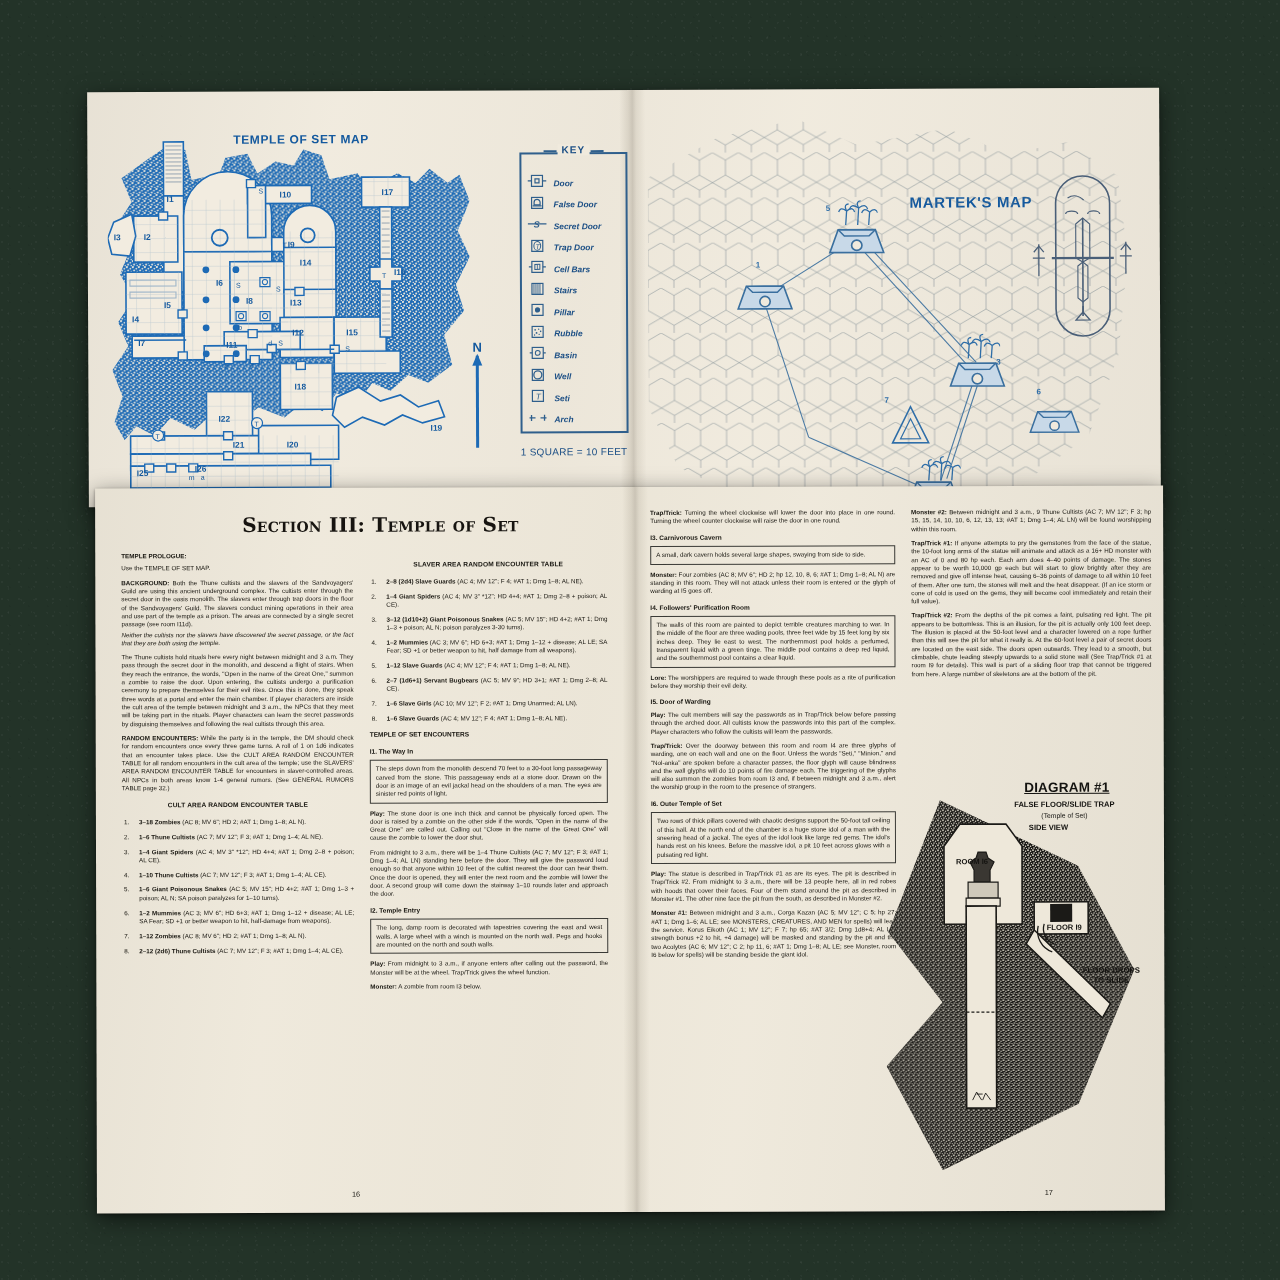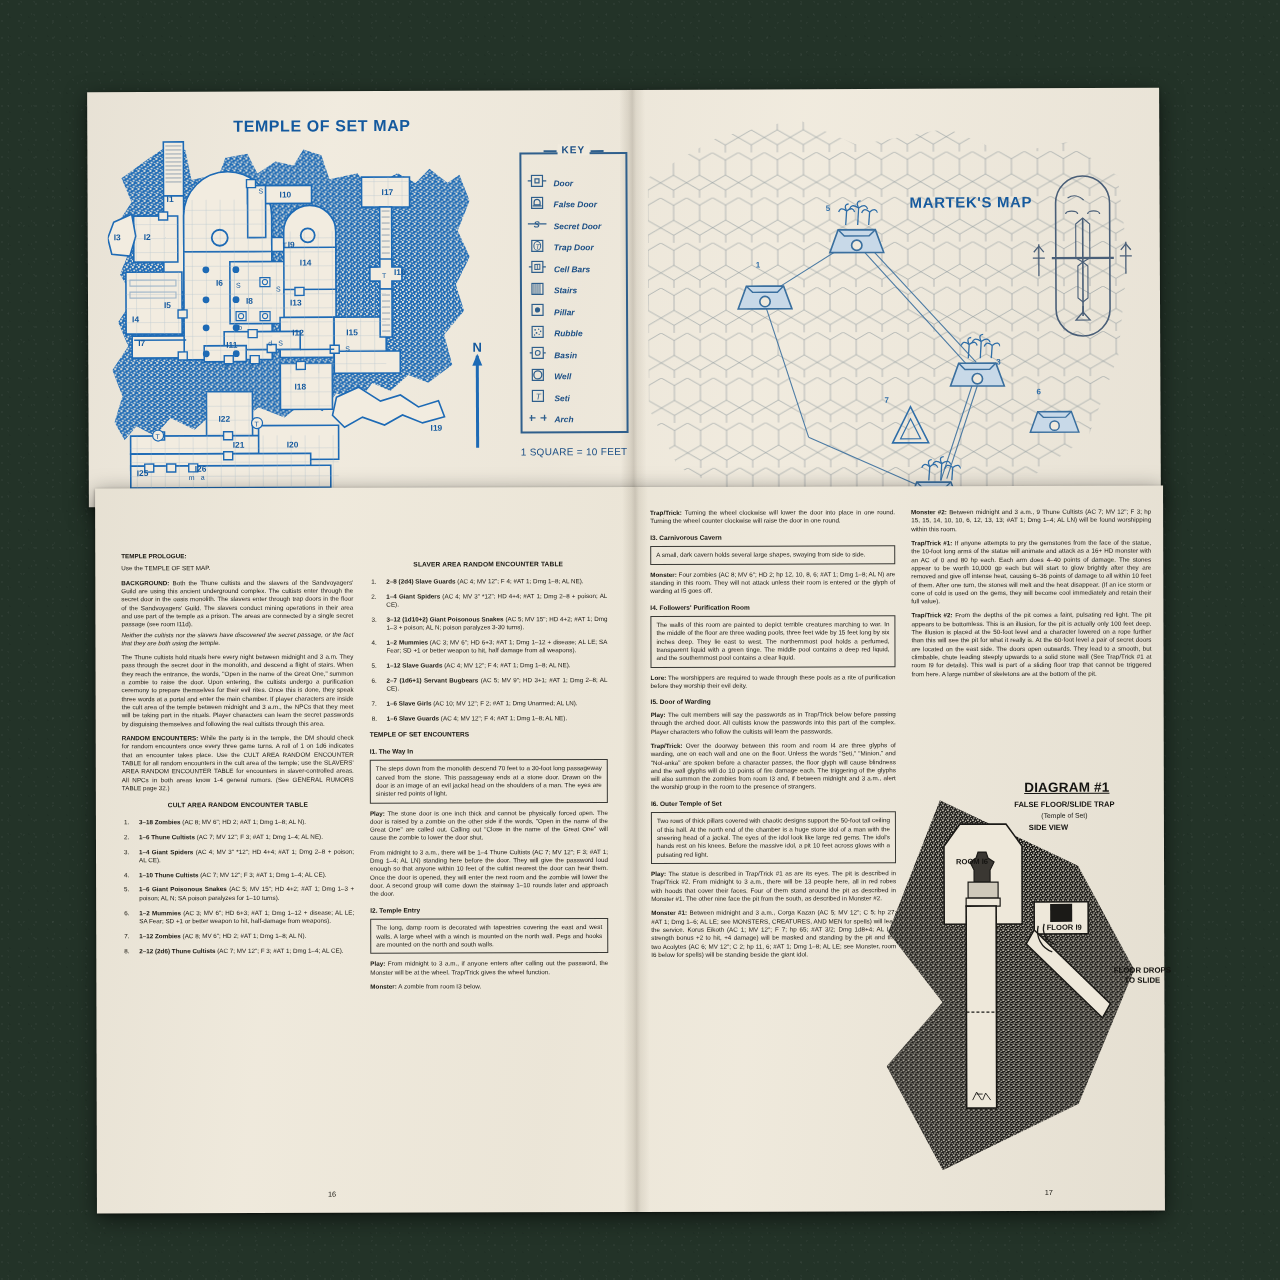--- a/index.html
+++ b/index.html
@@ -52,21 +52,21 @@
   }
   #map-sheet .fold { left: 532px; }
   #text-sheet .fold { left: 527px; }
 
   
   .map-title {
     position: absolute;
     font-weight: bold; color: #14599e;
     letter-spacing: 0.6px;
   }
-  #temple-title { left: 146px; top: 26px; font-size: 16px; }
+  #temple-title { left: 146px; top: 41px; font-size: 12px; }
   #martek-title { left: 822px; top: 105px; font-size: 15px; }
 
   
   #temple-map { position: absolute; left: 20px; top: 48px; width: 400px; height: 350px; }
   #temple-map svg, #martek-map svg, #key-box svg, #diagram1 svg { display:block; }
   #martek-map { position: absolute; left: 560px; top: 18px; width: 500px; height: 395px; }
 
   
   #key-box {
     position: absolute; left: 432px; top: 62px; width: 108px; height: 305px;
@@ -161,26 +161,26 @@
   #diagram1 { position: absolute; left: 253px; top: 288px; width: 270px; height: 400px; }
   .dg-t {
     position: absolute; text-align: center; font-weight: bold; color: #141310;
   }
   #dg-title   { left: 110px; top: 6px;  width: 150px; font-size: 13.5px; letter-spacing: 0.2px; text-decoration: underline; }
   #dg-sub1    { left: 100px; top: 26px; width: 165px; font-size: 7.6px; }
   #dg-sub2    { left: 100px; top: 38px; width: 165px; font-size: 6.8px; font-weight: normal; }
   #dg-sub3    { left: 84px; top: 49px; width: 165px; font-size: 7.6px; }
   #dg-room16  { left: 50px;  top: 83px; width: 80px;  font-size: 7.6px; }
   #dg-room19  { left: 160px; top: 150px;width: 44px;  font-size: 7.6px; line-height: 1.18; }
-  #dg-floor   { left: 196px; top: 192px;width: 66px;  font-size: 7.8px; line-height: 1.22; margin-left: 31px; }
+  #dg-floor   { left: 196px; top: 192px;width: 66px;  font-size: 7.8px; line-height: 1.22; }
 
   .pageno {
     position: absolute; bottom: 14px; font-size: 7.4px; color: #22201a;
   }
-  #pageno-16 { left: 231px; }
+  #pageno-16 { left: 255px; }
   #pageno-17 { right: 112px; }
 </style>
 </head>
 <body>
 
 <div class="sheet" id="map-sheet">
   <div class="fold"></div>
 
   <div class="map-title" id="temple-title">TEMPLE OF SET MAP</div>
 
@@ -683,20 +683,21 @@
           <line x1="472" y1="150" x2="484" y2="150"></line>
       </g>
     </svg>
   </div>
 </div>
 
 <div class="sheet" id="text-sheet">
   <div class="fold"></div>
 
   <div class="page" id="page-left">
+    <div class="section-head">Section III: Temple of Set</div>
 
     <div class="col" id="p16-c1">
       <p class="tight"><b>TEMPLE PROLOGUE:</b></p>
       <p>Use the TEMPLE OF SET MAP.</p>
       <p><b>BACKGROUND:</b> Both the Thune cultists and the slavers of the Sandvoyagers' Guild are using this ancient underground complex. The cultists enter through the secret door in the oasis monolith. The slavers enter through trap doors in the floor of the Sandvoyagers' Guild. The slavers conduct mining operations in their area and use part of the temple as a prison. The areas are connected by a single secret passage (see room I11d).</p>
       <p style="margin-top:-4px;"><i>Neither the cultists nor the slavers have discovered the secret passage, or the fact that they are both using the temple.</i></p>
       <p>The Thune cultists hold rituals here every night between midnight and 3 a.m. They pass through the secret door in the monolith, and descend a flight of stairs. When they reach the entrance, the words, "Open in the name of the Great One," summon a zombie to raise the door. Upon entering, the cultists undergo a purification ceremony to prepare themselves for their evil rites. Once this is done, they speak three words at a portal and enter the main chamber. If player characters are inside the cult area of the temple between midnight and 3 a.m., the NPCs that they meet will be taking part in the rituals. Player characters can learn the secret passwords by disguising themselves and following the real cultists through this area.</p>
       <p><b>RANDOM ENCOUNTERS:</b> While the party is in the temple, the DM should check for random encounters once every three game turns. A roll of 1 on 1d6 indicates that an encounter takes place. Use the CULT AREA RANDOM ENCOUNTER TABLE for all random encounters in the cult area of the temple; use the SLAVERS' AREA RANDOM ENCOUNTER TABLE for encounters in slaver-controlled areas. All NPCs in both areas know 1-4 general rumors. (See GENERAL RUMORS TABLE page 32.)</p>
 
       <div class="tbl-head">CULT AREA RANDOM ENCOUNTER TABLE</div>

